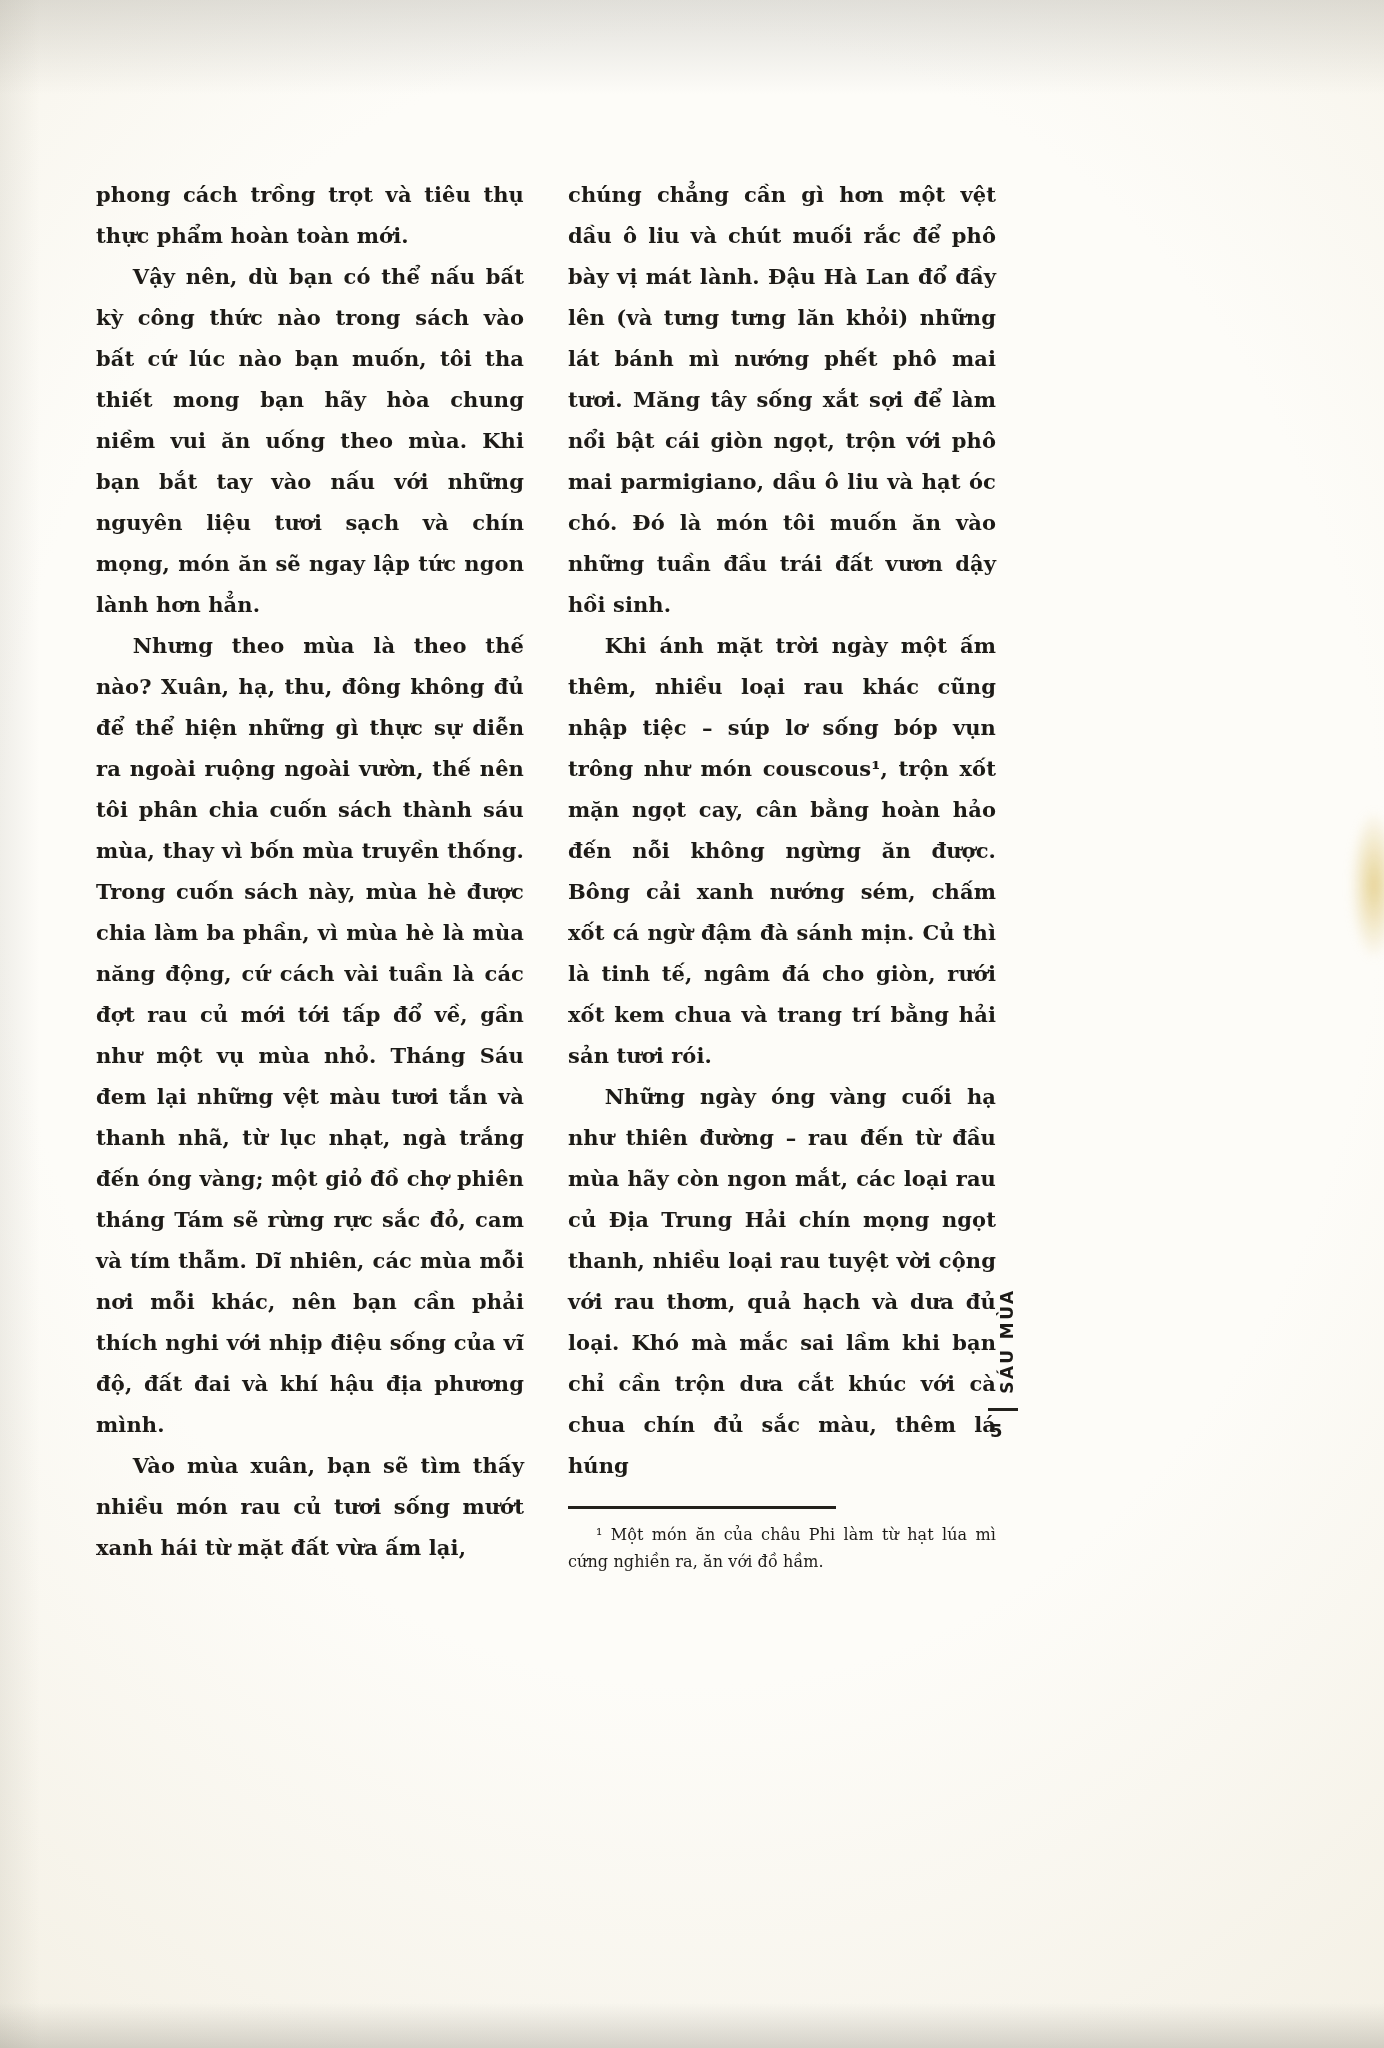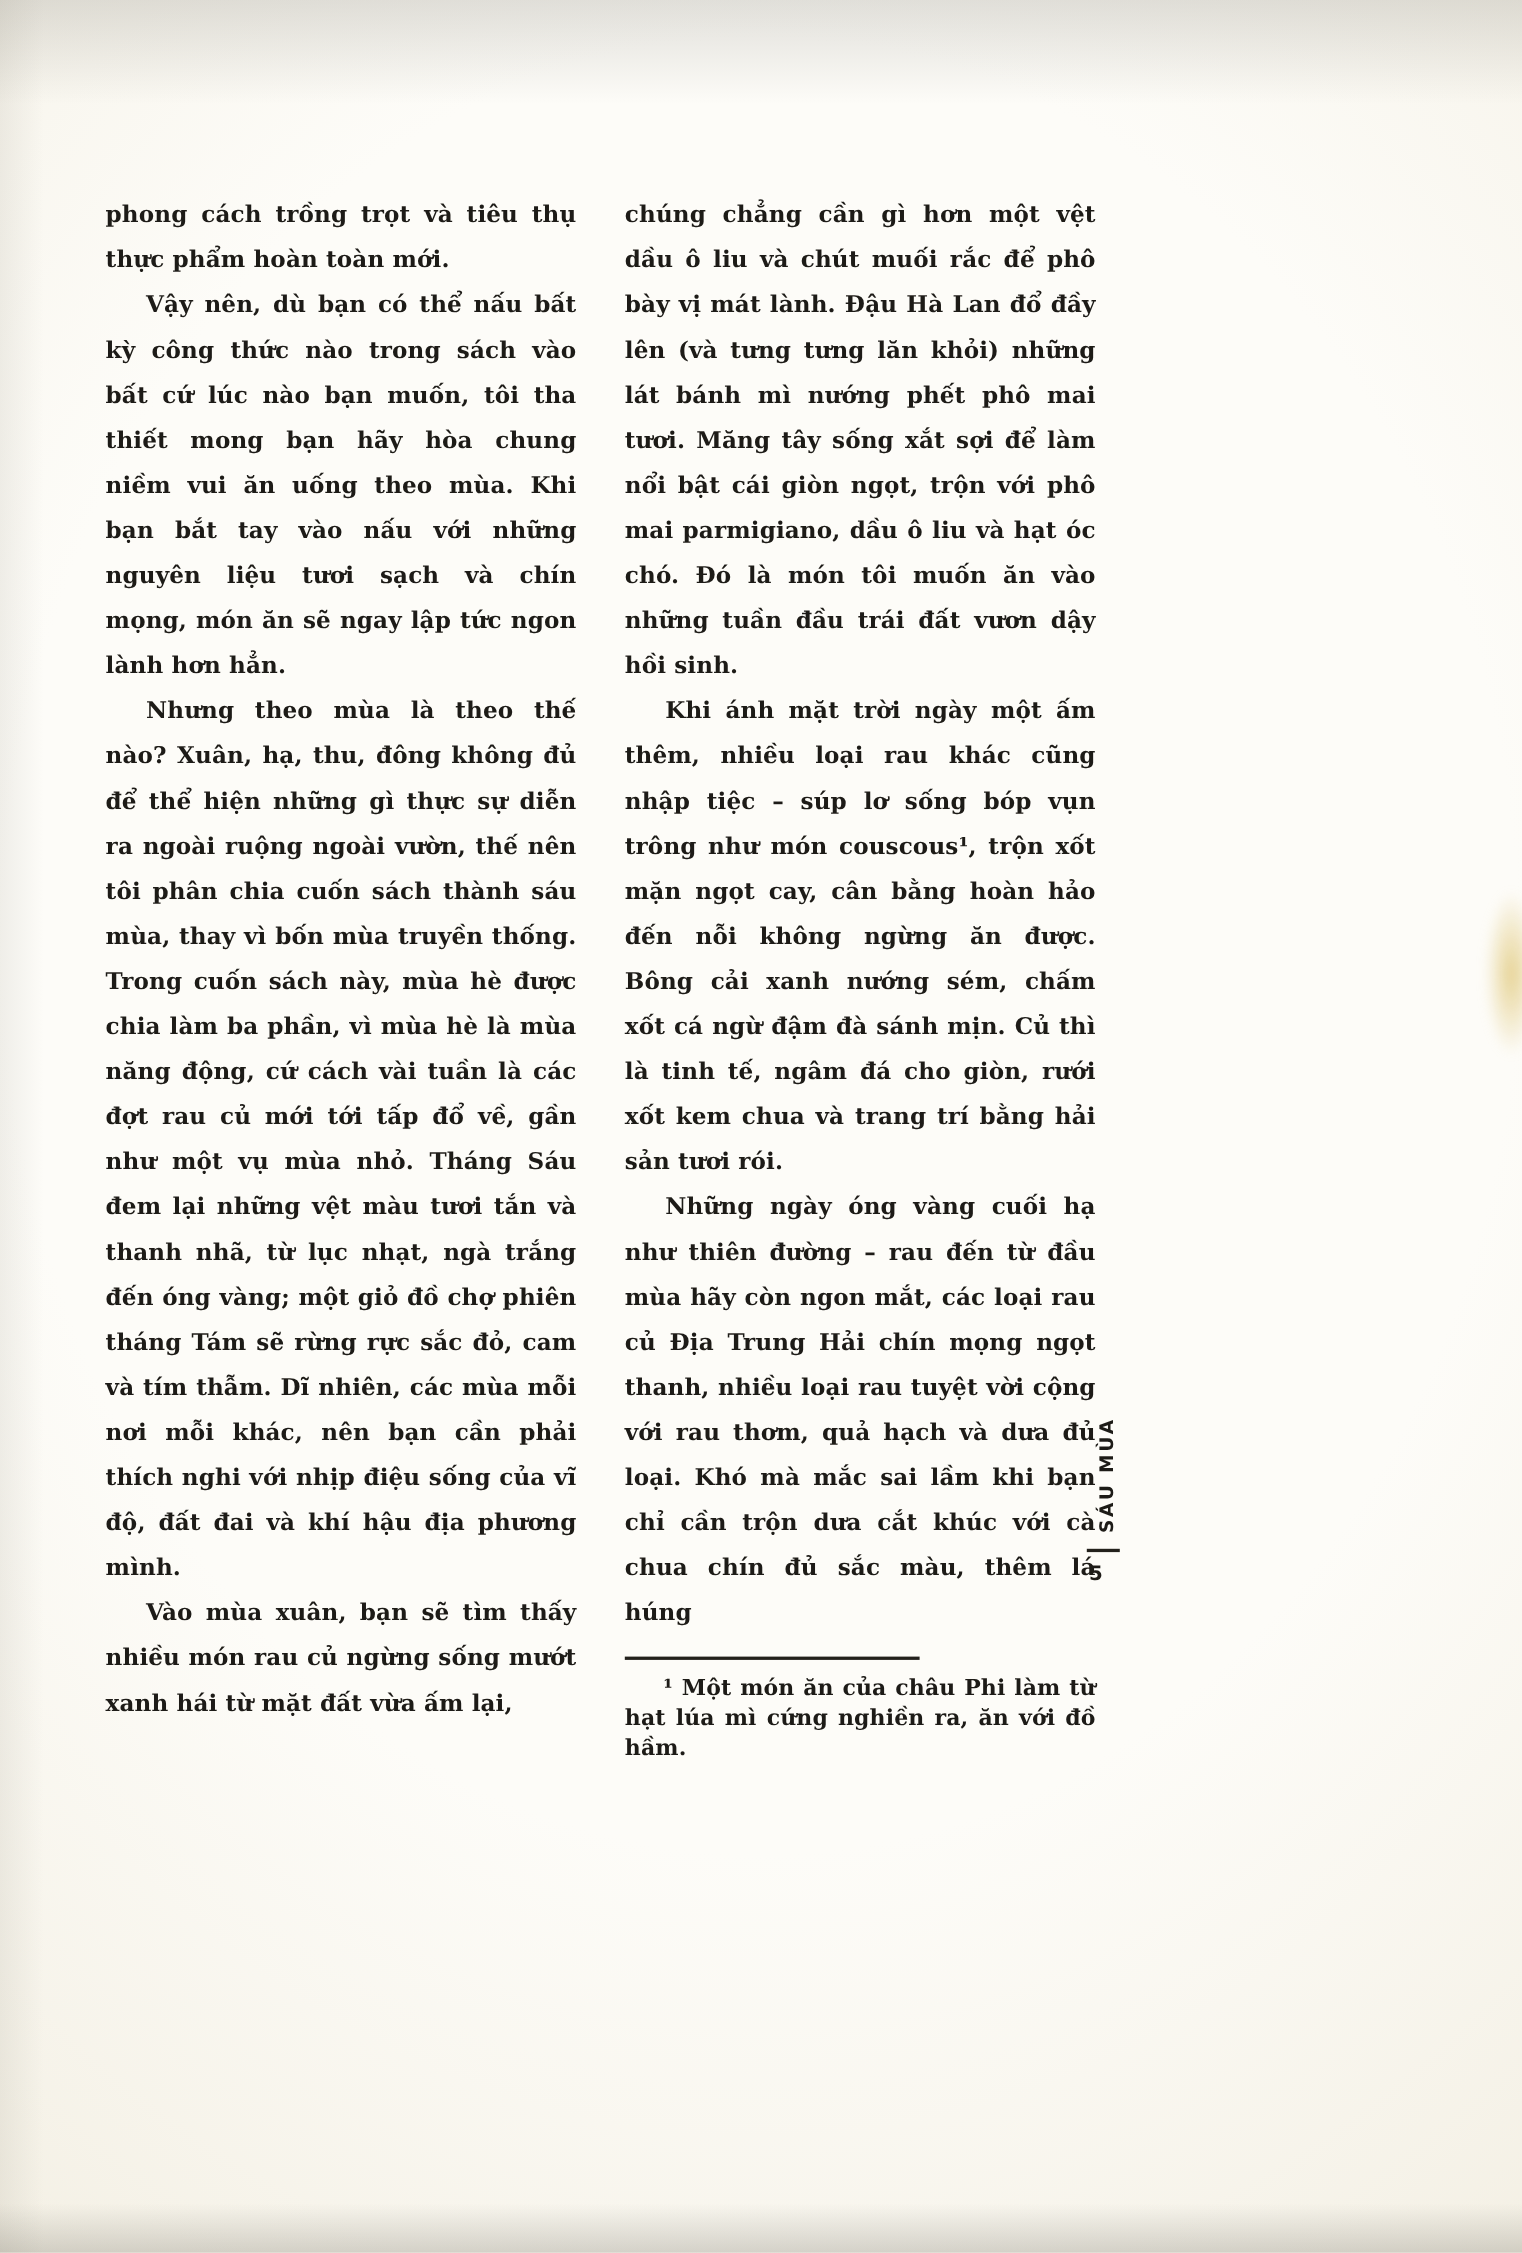--- a/index.html
+++ b/index.html
@@ -74,23 +74,23 @@
     text-indent: 0;
     margin-top: 40px;
   }
   .footnote-sep {
     width: 268px;
     height: 0;
     border-top: 3px solid #23211c;
     margin: 20px 0 12px 0;
   }
   .footnote {
-    font-size: 20px;
+    font-size: 16px;
     line-height: 27px;
-    font-weight: 700;
+    font-weight: 400;
     text-align: justify;
     margin: 0;
   }
   .margin-title-wrap {
     position: absolute;
     left: 952px;
     top: 1330px;
     width: 110px;
     height: 22px;
     transform: rotate(-90deg);
@@ -131,21 +131,21 @@
 <div class="page">
   <div class="shade-top"></div>
   <div class="shade-left"></div>
   <div class="smudge-right"></div>
 
   <div class="content">
     <div class="col">
       <p>phong cách trồng trọt và tiêu thụ thực phẩm hoàn toàn mới.</p>
       <p>Vậy nên, dù bạn có thể nấu bất kỳ công thức nào trong sách vào bất cứ lúc nào bạn muốn, tôi tha thiết mong bạn hãy hòa chung niềm vui ăn uống theo mùa. Khi bạn bắt tay vào nấu với những nguyên liệu tươi sạch và chín mọng, món ăn sẽ ngay lập tức ngon lành hơn hẳn.</p>
       <p>Nhưng theo mùa là theo thế nào? Xuân, hạ, thu, đông không đủ để thể hiện những gì thực sự diễn ra ngoài ruộng ngoài vườn, thế nên tôi phân chia cuốn sách thành sáu mùa, thay vì bốn mùa truyền thống. Trong cuốn sách này, mùa hè được chia làm ba phần, vì mùa hè là mùa năng động, cứ cách vài tuần là các đợt rau củ mới tới tấp đổ về, gần như một vụ mùa nhỏ. Tháng Sáu đem lại những vệt màu tươi tắn và thanh nhã, từ lục nhạt, ngà trắng đến óng vàng; một giỏ đồ chợ phiên tháng Tám sẽ rừng rực sắc đỏ, cam và tím thẫm. Dĩ nhiên, các mùa mỗi nơi mỗi khác, nên bạn cần phải thích nghi với nhịp điệu sống của vĩ độ, đất đai và khí hậu địa phương mình.</p>
-      <p>Vào mùa xuân, bạn sẽ tìm thấy nhiều món rau củ ngừng sống mướt xanh hái từ mặt đất vừa ấm lại,</p>
+      <p>Vào mùa xuân, bạn sẽ tìm thấy nhiều món rau củ tươi sống mướt xanh hái từ mặt đất vừa ấm lại,</p>
     </div>
     <div class="col">
       <p>chúng chẳng cần gì hơn một vệt dầu ô liu và chút muối rắc để phô bày vị mát lành. Đậu Hà Lan đổ đầy lên (và tưng tưng lăn khỏi) những lát bánh mì nướng phết phô mai tươi. Măng tây sống xắt sợi để làm nổi bật cái giòn ngọt, trộn với phô mai parmigiano, dầu ô liu và hạt óc chó. Đó là món tôi muốn ăn vào những tuần đầu trái đất vươn dậy hồi sinh.</p>
       <p>Khi ánh mặt trời ngày một ấm thêm, nhiều loại rau khác cũng nhập tiệc – súp lơ sống bóp vụn trông như món couscous¹, trộn xốt mặn ngọt cay, cân bằng hoàn hảo đến nỗi không ngừng ăn được. Bông cải xanh nướng sém, chấm xốt cá ngừ đậm đà sánh mịn. Củ thì là tinh tế, ngâm đá cho giòn, rưới xốt kem chua và trang trí bằng hải sản tươi rói.</p>
       <p>Những ngày óng vàng cuối hạ như thiên đường – rau đến từ đầu mùa hãy còn ngon mắt, các loại rau củ Địa Trung Hải chín mọng ngọt thanh, nhiều loại rau tuyệt vời cộng với rau thơm, quả hạch và dưa đủ loại. Khó mà mắc sai lầm khi bạn chỉ cần trộn dưa cắt khúc với cà chua chín đủ sắc màu, thêm lá húng</p>
       <div class="footnote-sep"></div>
       <p class="footnote">¹ Một món ăn của châu Phi làm từ hạt lúa mì cứng nghiền ra, ăn với đồ hầm.</p>
     </div>
   </div>
 

